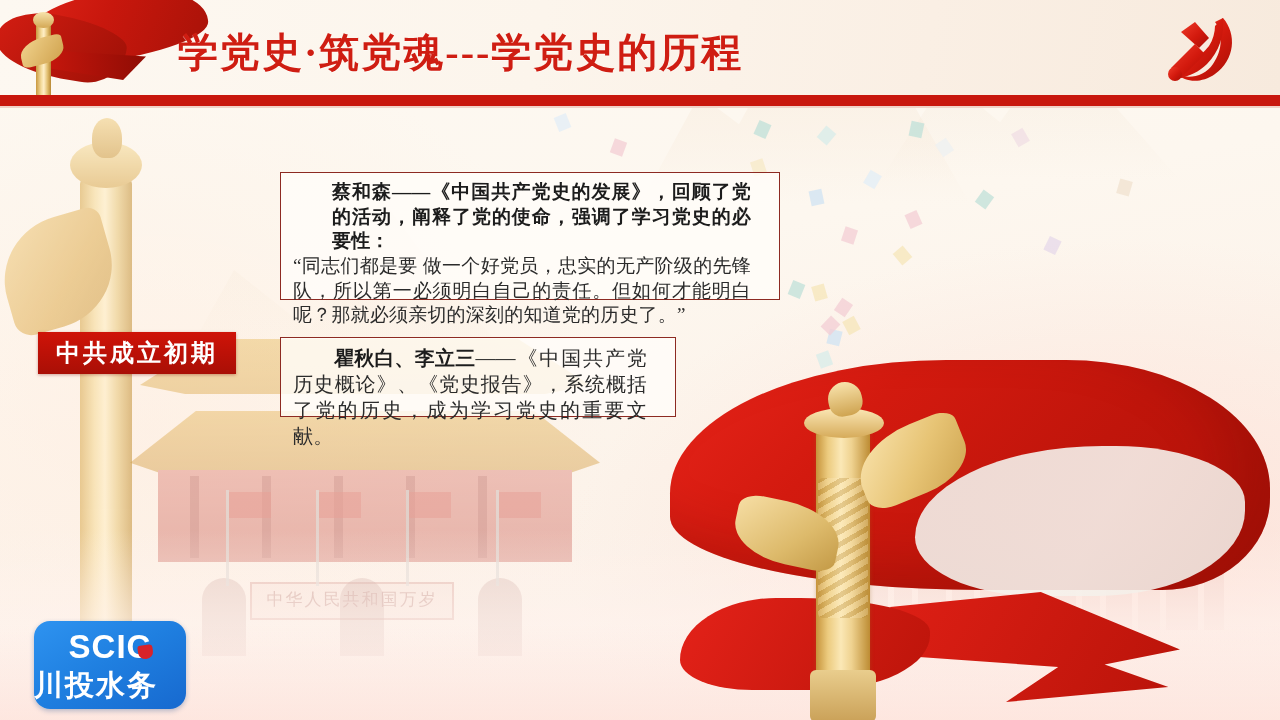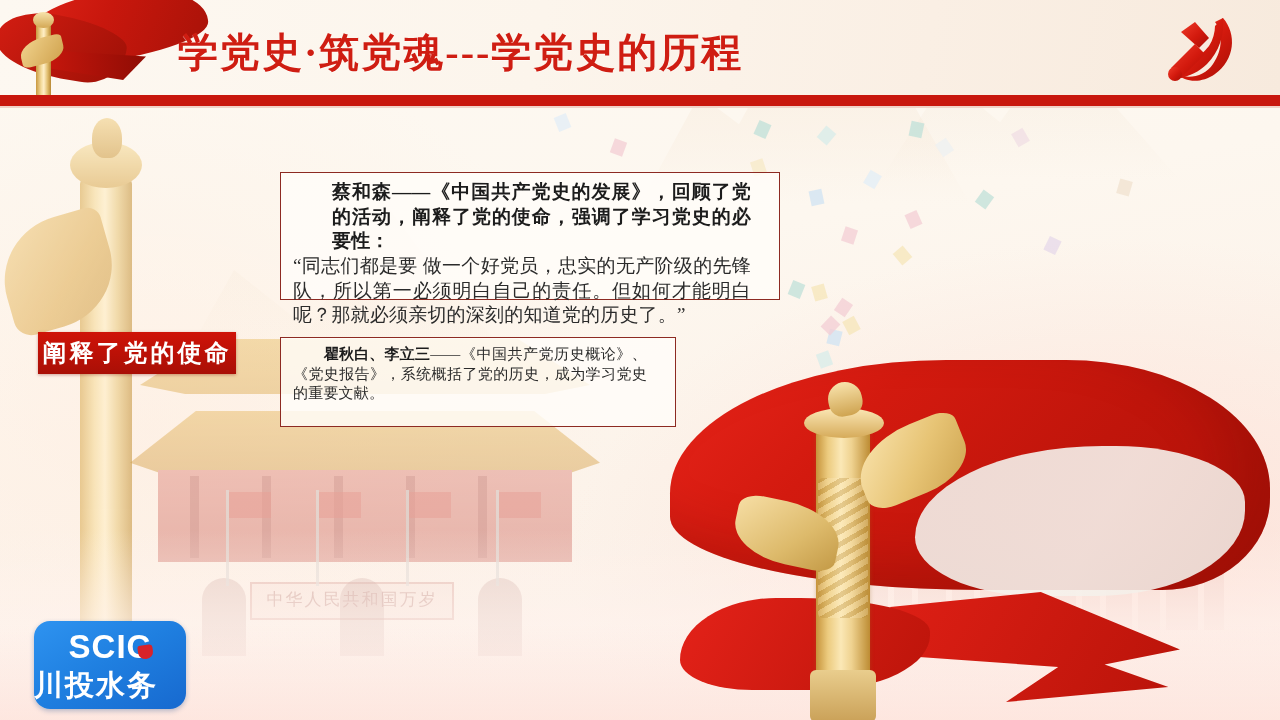--- a/index.html
+++ b/index.html
@@ -153,21 +153,21 @@
     font-family:"Liberation Serif","DejaVu Serif",serif;
     box-shadow:0 1px 3px rgba(120,10,4,.35);}
 
   .tbox{position:absolute;border:1.5px solid #8d2a22;background:rgba(255,253,249,.82);
     padding:7px 28px 9px 12px;box-sizing:border-box;
     font-family:"Liberation Serif","DejaVu Serif",serif;color:#2b2b2b;}
   .tbox p{margin:0;line-height:1.30;letter-spacing:.2px;text-align:justify;}
   .tbox .b{font-weight:bold;color:#1c1c1c;}
 
   #box1{left:280px;top:172px;width:500px;height:128px;font-size:19px;}
-  #box2{left:280px;top:337px;width:396px;height:90px;font-size:15px;}
+  #box2{left:280px;top:337px;width:396px;height:80px;font-size:20px;}
   #box3{left:280px;top:462px;width:392px;height:103px;font-size:19px;}
 
   .indent{padding-left:2.05em;display:inline-block;}
 
   
   .logo{position:absolute;left:34px;top:621px;width:152px;height:88px;border-radius:16px;
     background:linear-gradient(150deg,#2e93f0 0%,#1f7fe0 48%,#1769cf 100%);
     box-shadow:0 2px 5px rgba(20,70,140,.3);}
   .logo .l1{position:absolute;left:0;top:6px;width:152px;height:40px;text-align:center;
     font-family:"Liberation Sans","DejaVu Sans",sans-serif;
@@ -312,21 +312,21 @@
 
         <path d="M40 32 L50 42 L26 66 L16 56 Z" fill="url(#pg)"></path>
         <circle cx="20" cy="62" r="7" fill="url(#pg)"></circle>
       </svg>
     </div>
 
     <div class="hdr-bar"></div>
     <div class="hdr-bar2"></div>
   </div>
 
-  <div class="label-chip">阐释了党的使命</div>
+  <div class="label-chip">中共成立初期</div>
 
   <div class="tbox" id="box1">
     <p><span class="b indent">蔡和森——《中国共产党史的发展》，回顾了党的活动，阐释了党的使命，强调了学习党史的必要性：</span><span>“同志们都是要    做一个好党员，忠实的无产阶级的先锋队，所以第一必须明白自己的责任。但如何才能明白呢？那就必须亲切的深刻的知道党的历史了。”</span></p>
   </div>
 
   <div class="tbox" id="box2">
     <p><span class="b indent">瞿秋白、李立三</span><span>——《中国共产党历史概论》、《党史报告》，系统概括了党的历史，成为学习党史的重要文献。</span></p>
   </div>
 
 

